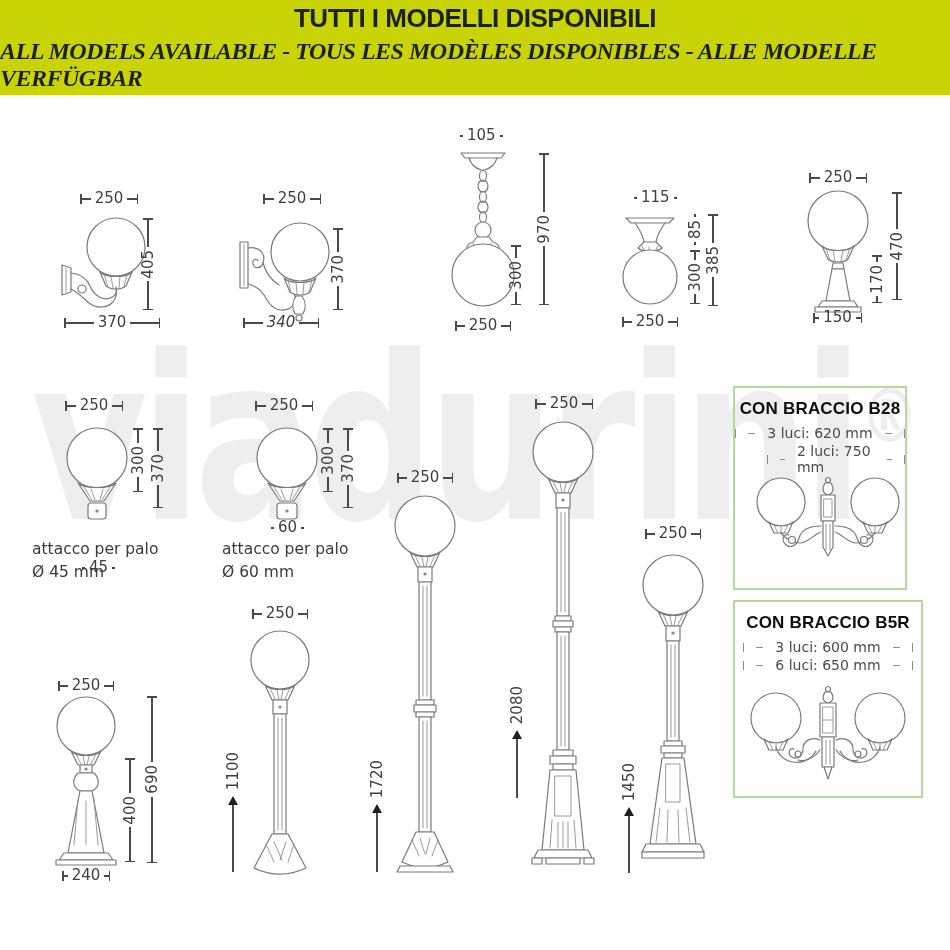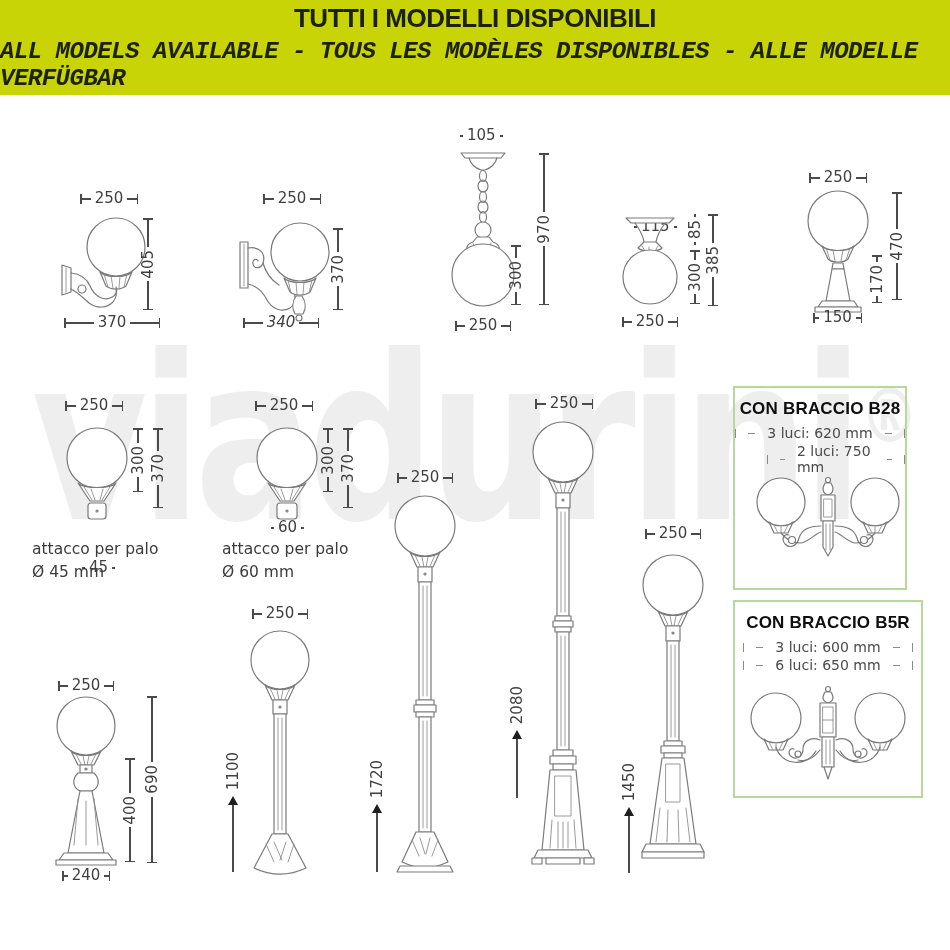--- a/index.html
+++ b/index.html
@@ -8,21 +8,21 @@
   }
   *{margin:0;padding:0;box-sizing:border-box;}
   html,body{width:950px;height:950px;}
   body{font-family:"DejaVu Sans","Liberation Sans",sans-serif;background:#fff;}
   .page{position:relative;width:950px;height:950px;overflow:hidden;background:#fff;}
 
   
   header{position:absolute;left:0;top:0;width:950px;height:95px;background:var(--header_bg);z-index:5;
          display:flex;flex-direction:column;align-items:center;justify-content:center;gap:4px;}
   .h1{font-family:"Liberation Sans",sans-serif;font-weight:bold;font-size:26px;color:var(--header_text);letter-spacing:-0.5px;}
-  .h2{font-family:Liberation Mono, monospace;font-weight:bold;font-style:italic;font-size:24px;color:var(--header_text);letter-spacing:-0.5px;}
+  .h2{font-family:Liberation Serif, serif;font-weight:bold;font-style:italic;font-size:24px;color:var(--header_text);letter-spacing:-0.5px;}
 
   
   .watermark{position:absolute;left:0;top:352px;width:950px;z-index:1;text-align:center;white-space:nowrap;
              font-weight:bold;font-size:178px;line-height:1;letter-spacing:-7px;color:var(--watermark);
              transform:scaleY(1.28);}
   .watermark .reg{font-size:58px;vertical-align:super;letter-spacing:0;margin-left:4px;}
 
   .fig{position:absolute;z-index:2;}
   .fig svg{position:absolute;overflow:visible;}
   svg *{stroke:#7a7a7a;fill:none;stroke-width:1.2;stroke-linecap:round;stroke-linejoin:round;}
@@ -179,21 +179,21 @@
     <div class="hdim" style="left:22px;top:195px;width:56px;">
         <i class="t"></i>
         <i class="s"></i>
         <span class="num">250</span>
         <i class="s"></i>
         <i class="t"></i>
       </div>
   </div>
 
   <div class="fig" style="left:600px;top:185px;width:130px;height:145px;">
-    <div class="hdim" style="left:34px;top:7px;width:40px;margin-top:29px;">
+    <div class="hdim" style="left:34px;top:7px;width:40px;">
         <i class="t"></i>
         <i class="s"></i>
         <span class="num">115</span>
         <i class="s"></i>
         <i class="t"></i>
       </div>
     <svg style="left:18px;top:31px;" width="64" height="88" viewBox="0 0 64 88">
       <path class="w" d="M8,2 h48 l-5,5 h-38 z"></path>
       <path d="M17,7 C22,14 25,19 26,26 M47,7 C42,14 39,19 38,26"></path>
       <path class="w" d="M26,26 L38,26 L44,32 C40,36 24,36 20,32 Z"></path>

